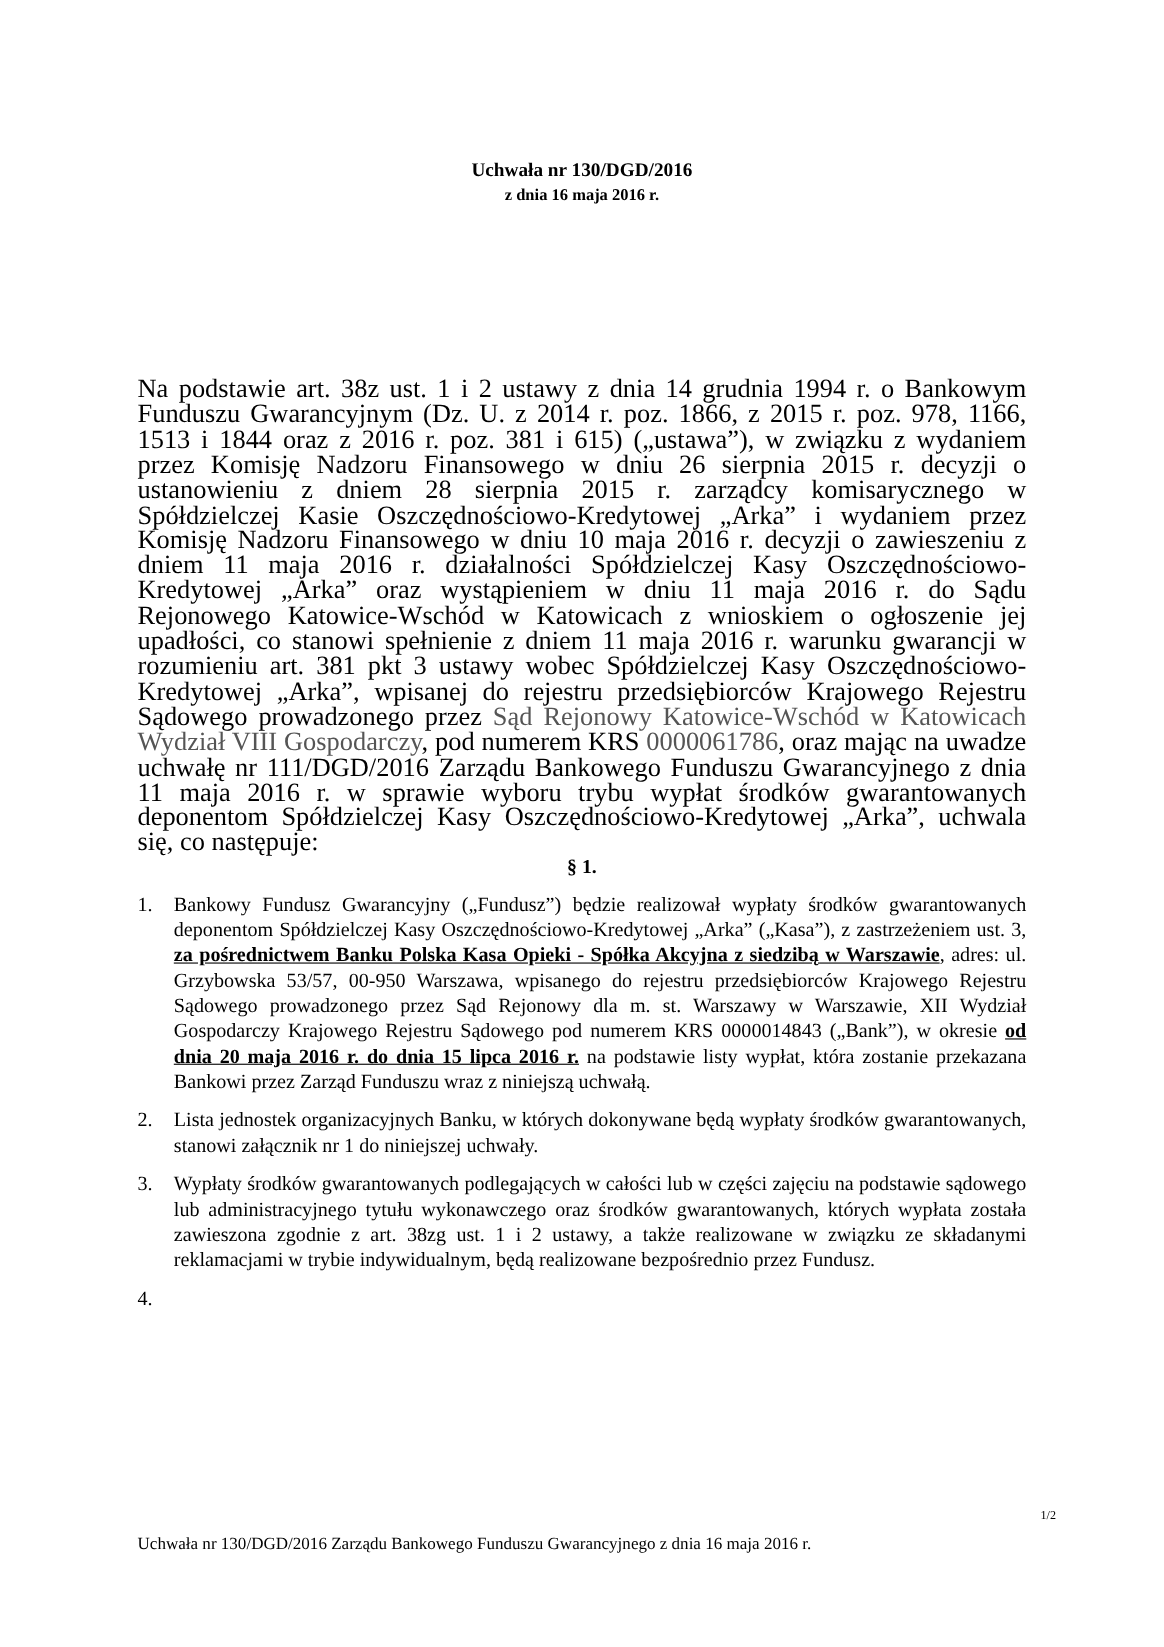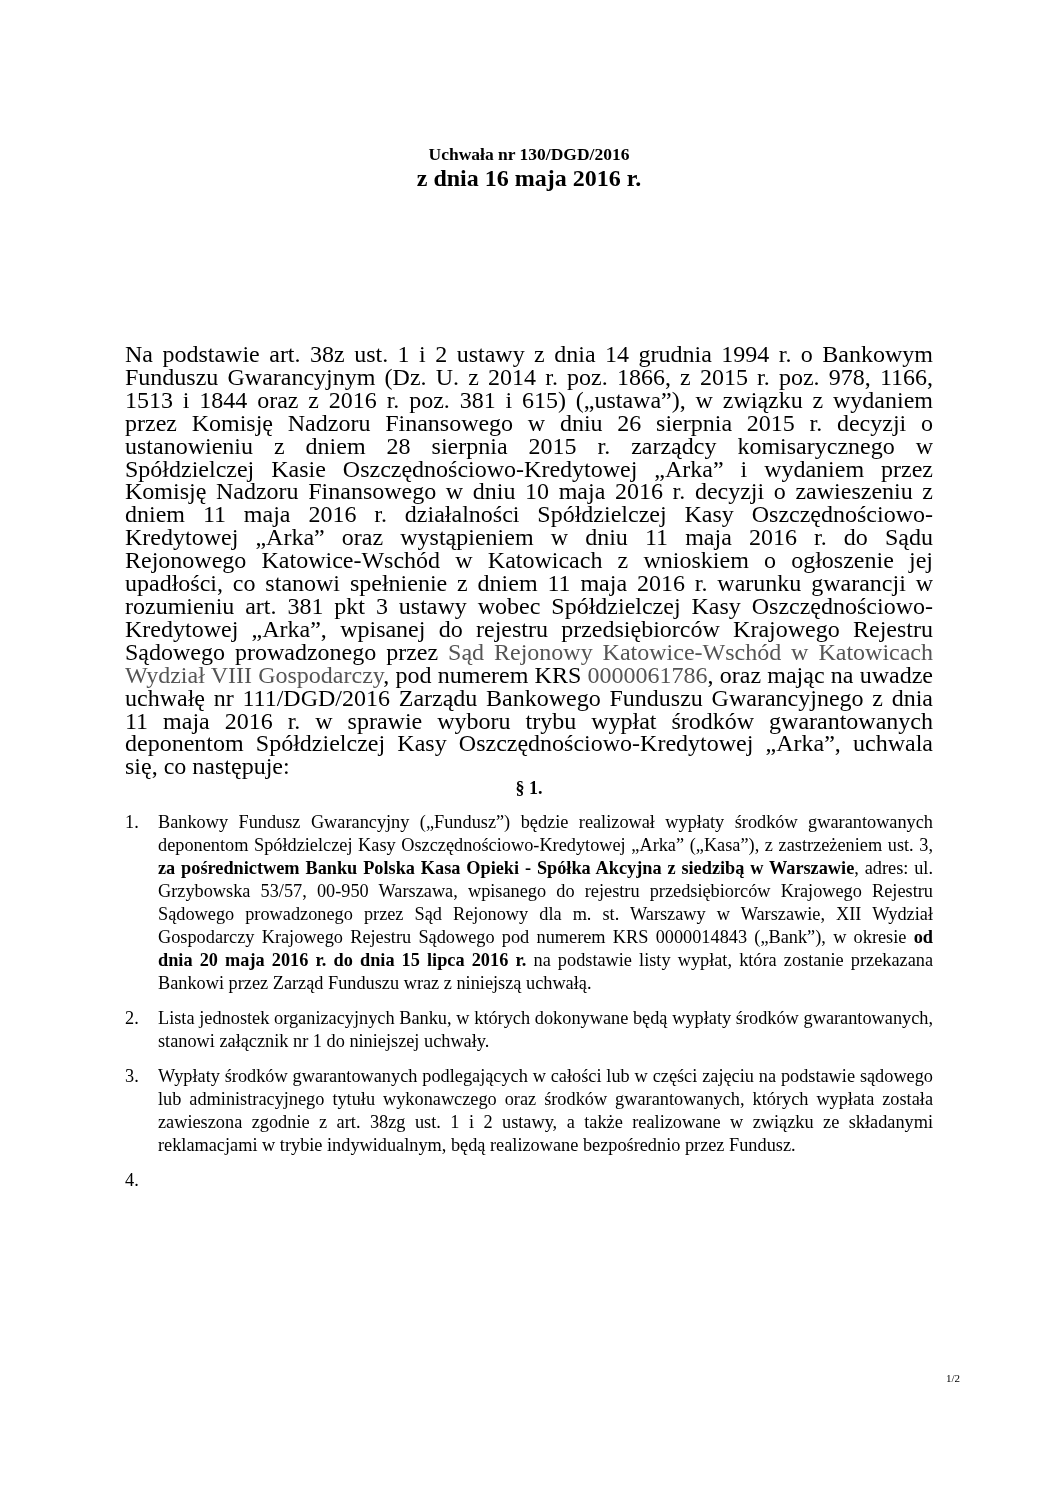--- a/index.html
+++ b/index.html
@@ -1,32 +1,32 @@
 <!DOCTYPE html>
 <html><head>
 <meta charset="utf-8">
 <style>
   html, body { margin: 0; padding: 0; background: #ffffff; }
   body { width: 1058px; height: 1497px; position: relative; overflow: hidden;
          font-family: "Liberation Serif", "DejaVu Serif", serif; color: #000; }
   .page { position: absolute; left: 0; top: 0; width: 1058px; height: 1497px; background: #fff; padding-left: 27px; }
   .title-block { position: absolute; left: 125px; width: 808px; top: 143px; text-align: center;
                  font-weight: bold; font-size: 17.5px; line-height: 23.5px; }
-  .title-block .l3 { font-size: 24px; text-align: center; }
+  .title-block .l3 { font-size: 15px; text-align: center; }
   .subject-block { position: absolute; left: 125px; width: 808px; top: 239px; text-align: center;
                    font-weight: bold; font-size: 17.5px; line-height: 26px; }
   .preamble { position: absolute; left: 125px; width: 808px; top: 343px; text-align: justify;
               font-size: 24px; line-height: 22.9px; }
   .preamble .muted { color: #555555; }
   .section-mark { position: absolute; left: 125px; width: 808px; top: 778px; text-align: center;
                   font-weight: bold; font-size: 18px; }
   .list { position: absolute; left: 125px; width: 808px; top: 811px; margin: 0; padding: 0; list-style: none; }
   .list li { position: relative; padding-left: 33px; text-align: justify; font-size: 18.3px; line-height: 23px; margin-bottom: 12px; }
   .list li .num { position: absolute; left: 0; top: 0; }
-  .list li b { font-weight: bold; }
+  .list li b { font-weight: bold; text-decoration: underline; }
   .page-num { position: absolute; right: 125px; top: 1372px; font-size: 11px; }
   .footer { position: absolute; left: 125px; top: 1395px; font-size: 15.5px; white-space: nowrap; }
 </style>
 </head>
 <body>
 
 <div class="page">
 
   <div class="title-block">
     <div>Uchwała nr 130/DGD/2016</div>
@@ -39,13 +39,14 @@
   <div class="section-mark">§ 1.</div>
 
   <ol class="list" id="items-list">
       <li><span class="num">1.</span><span>Bankowy Fundusz Gwarancyjny („Fundusz”) będzie realizował wypłaty środków gwarantowanych deponentom Spółdzielczej Kasy Oszczędnościowo-Kredytowej „Arka” („Kasa”), z zastrzeżeniem ust. 3, </span><b>za pośrednictwem Banku Polska Kasa Opieki - Spółka Akcyjna z siedzibą w Warszawie</b><span>, adres: ul. Grzybowska 53/57, 00-950 Warszawa, wpisanego do rejestru przedsiębiorców Krajowego Rejestru Sądowego prowadzonego przez Sąd Rejonowy dla m. st. Warszawy w Warszawie, XII Wydział Gospodarczy Krajowego Rejestru Sądowego pod numerem KRS 0000014843 („Bank”), w okresie </span><b>od dnia 20 maja 2016 r. do dnia 15 lipca 2016 r.</b><span> na podstawie listy wypłat, która zostanie przekazana Bankowi przez Zarząd Funduszu wraz z niniejszą uchwałą.</span></li>
       <li><span class="num">2.</span><span>Lista jednostek organizacyjnych Banku, w których dokonywane będą wypłaty środków gwarantowanych, stanowi załącznik nr 1 do niniejszej uchwały.</span></li>
       <li><span class="num">3.</span><span>Wypłaty środków gwarantowanych podlegających w całości lub w części zajęciu na podstawie sądowego lub administracyjnego tytułu wykonawczego oraz środków gwarantowanych, których wypłata została zawieszona zgodnie z art. 38zg ust. 1 i 2 ustawy, a także realizowane w związku ze składanymi reklamacjami w trybie indywidualnym, będą realizowane bezpośrednio przez Fundusz.</span></li>
       <li><span class="num">4.</span></li>
     </ol>
 
   <div class="page-num">1/2</div>
+  <div class="footer">Uchwała nr 130/DGD/2016 Zarządu Bankowego Funduszu Gwarancyjnego z dnia 16 maja 2016 r.</div>
 </div>
 
 </body></html>

